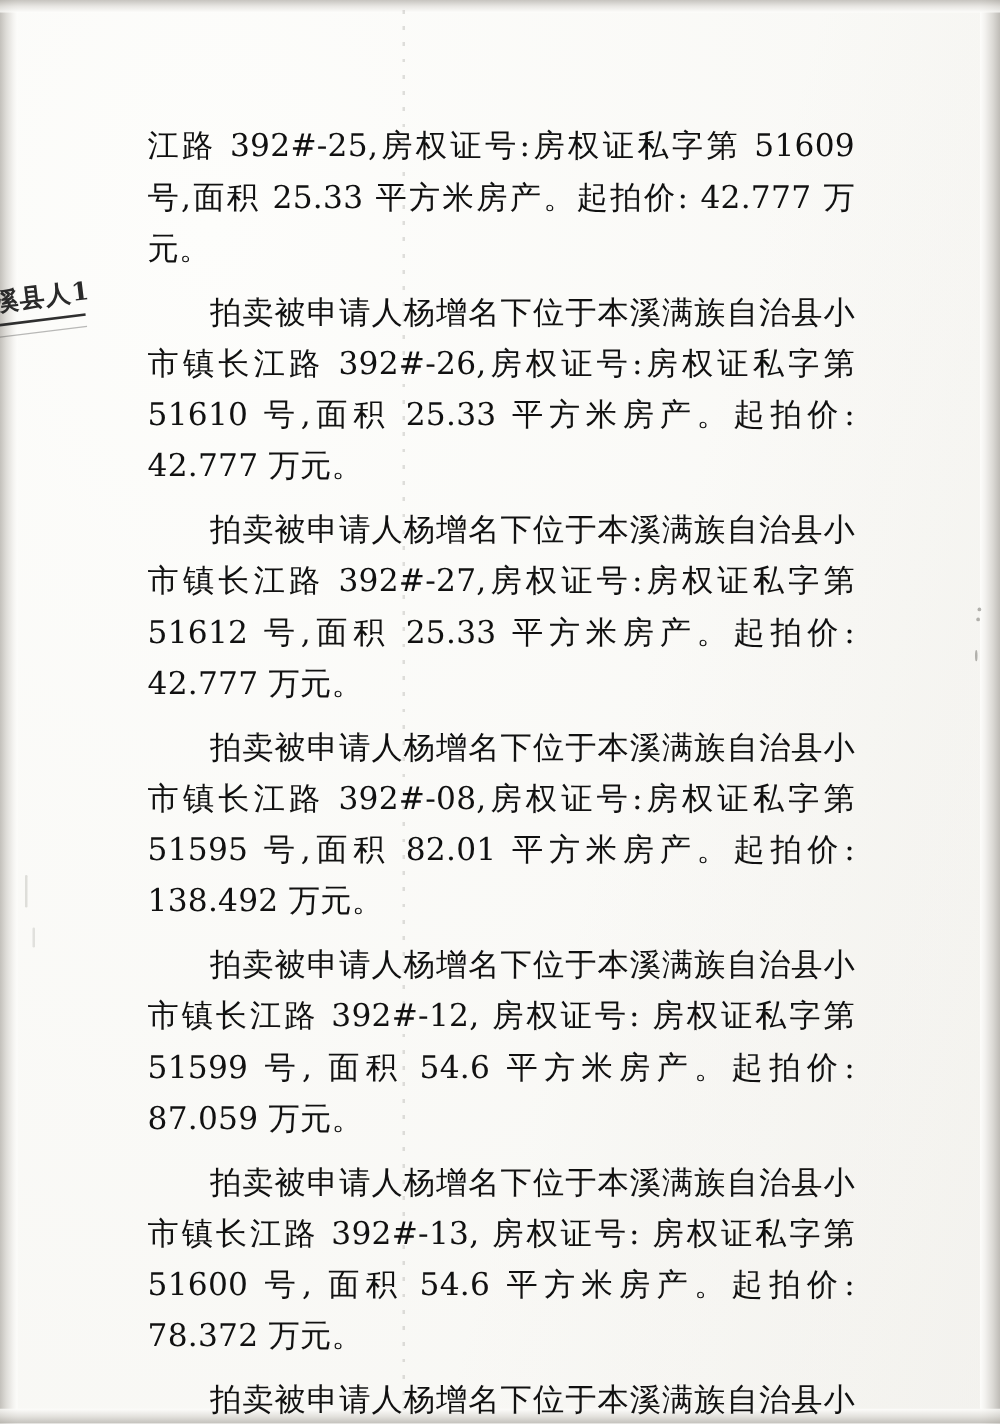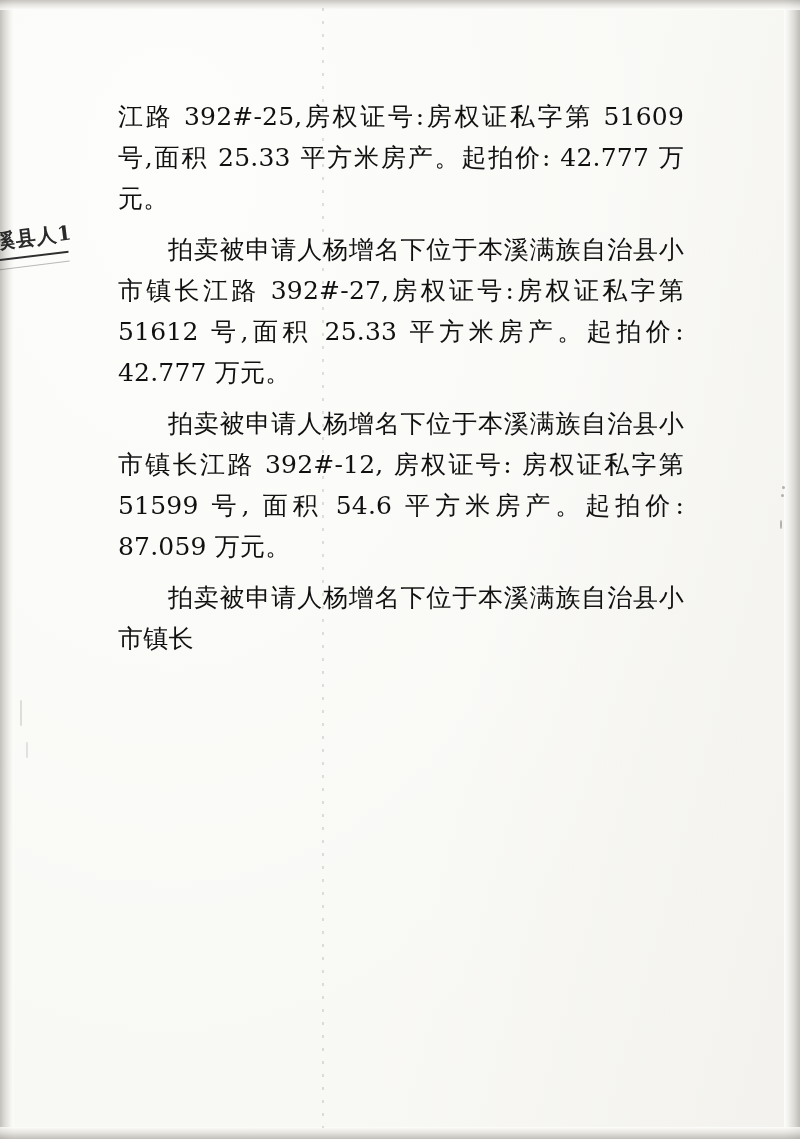--- a/index.html
+++ b/index.html
@@ -147,18 +147,21 @@
   <div class="speck" style="left:26px; top:742px; width:2px; height:16px; border-radius:1px; opacity:.35;"></div>
 
   <div class="stamp-fragment">
     <div class="stamp-text">溪县人1</div>
     <div class="stamp-rule"></div>
     <div class="stamp-rule2"></div>
   </div>
 
   <div class="doc-body">
     <p class="para">江路 392#-25,房权证号:房权证私字第 51609 号,面积 25.33 平方米房产。起拍价: 42.777 万元。</p>
+    <p class="para indent">拍卖被申请人杨增名下位于本溪满族自治县小市镇长江路 392#-26,房权证号:房权证私字第 51610 号,面积 25.33 平方米房产。起拍价: 42.777 万元。</p>
     <p class="para indent">拍卖被申请人杨增名下位于本溪满族自治县小市镇长江路 392#-27,房权证号:房权证私字第 51612 号,面积 25.33 平方米房产。起拍价: 42.777 万元。</p>
+    <p class="para indent">拍卖被申请人杨增名下位于本溪满族自治县小市镇长江路 392#-08,房权证号:房权证私字第 51595 号,面积 82.01 平方米房产。起拍价: 138.492 万元。</p>
     <p class="para indent">拍卖被申请人杨增名下位于本溪满族自治县小市镇长江路 392#-12, 房权证号: 房权证私字第 51599 号, 面积 54.6 平方米房产。起拍价: 87.059 万元。</p>
+    <p class="para indent">拍卖被申请人杨增名下位于本溪满族自治县小市镇长江路 392#-13, 房权证号: 房权证私字第 51600 号, 面积 54.6 平方米房产。起拍价: 78.372 万元。</p>
     <p class="para indent">拍卖被申请人杨增名下位于本溪满族自治县小市镇长</p>
   </div>
 
 </div>
 
 </body></html>

